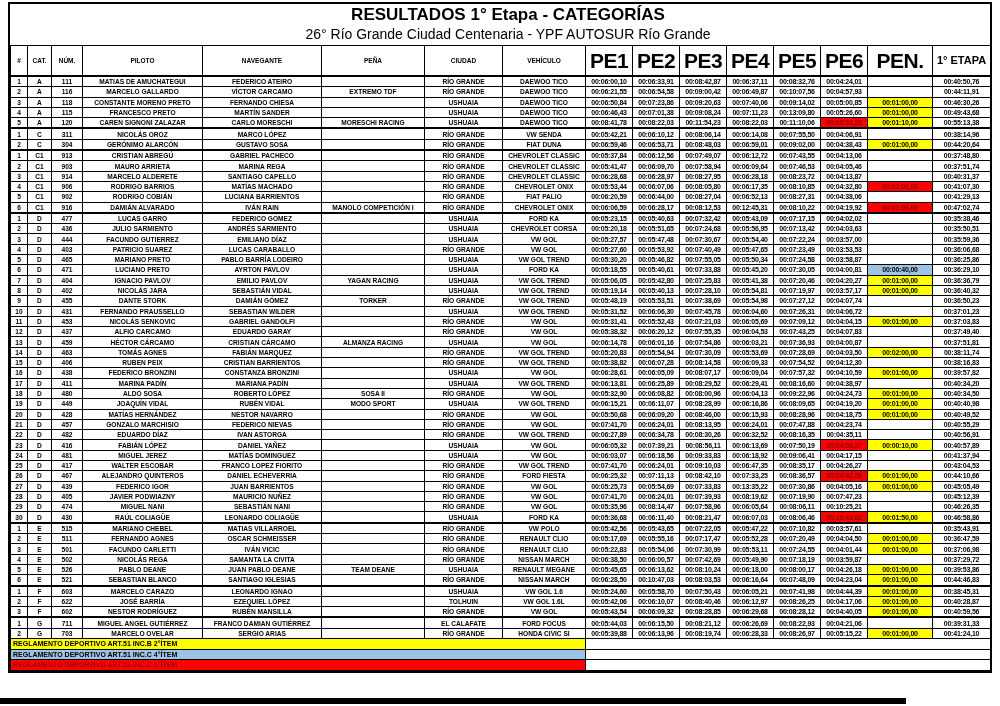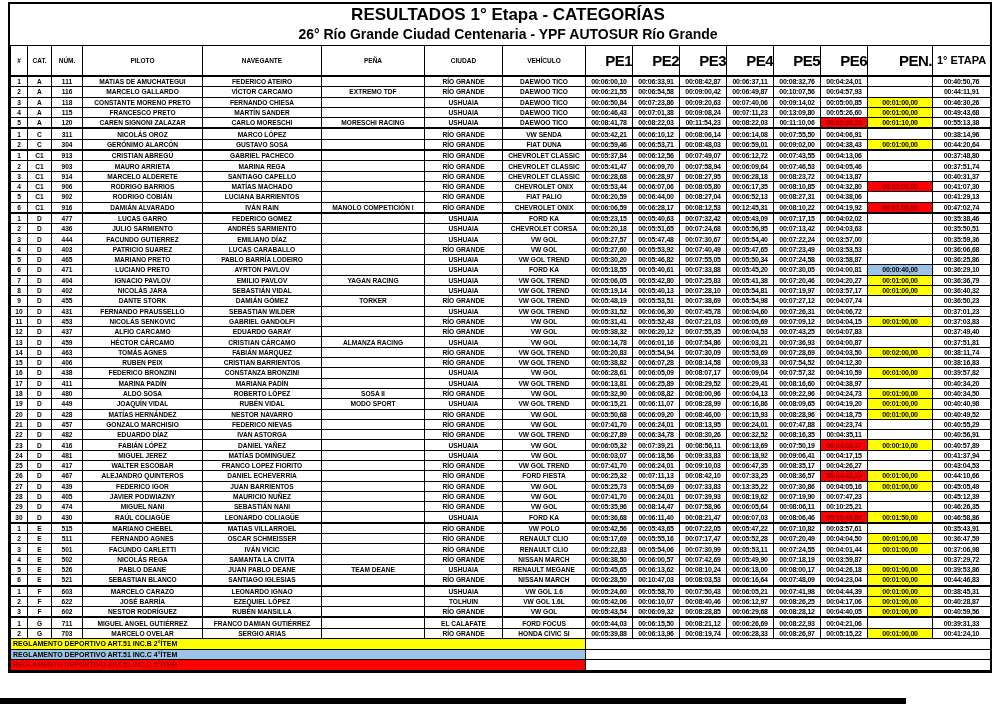--- a/index.html
+++ b/index.html
@@ -1,27 +1,27 @@
 <!DOCTYPE html>
 <html><head>
 <meta charset="utf-8">
 <style>
   html,body{margin:0;padding:0;background:#fff;}
   body{font-family:"Liberation Sans",sans-serif;width:1000px;height:706px;overflow:hidden;}
   .sheet{position:absolute;left:8px;top:2px;width:980px;border:2px solid #000;background:#fff;}
   .titles{text-align:center;padding:1px 0 2px 16px;}
   .t1{font-size:17px;font-weight:700;line-height:20px;}
   .t2{font-size:17px;font-weight:700;line-height:20px;}
-  .t3{font-size:14px;font-weight:700;line-height:18px;}
+  .t3{font-size:14px;font-weight:400;line-height:18px;}
   .t4{font-size:16px;font-weight:700;line-height:19px;}
   table{border-collapse:collapse;table-layout:fixed;width:980px;}
   th,td{border:1px solid #000;padding:0;overflow:hidden;white-space:nowrap;text-align:center;vertical-align:middle;}
   thead th{height:29px;font-weight:700;}
   .sh{font-size:6.5px;}
-  .bh{font-size:15px;letter-spacing:-0.5px;text-align:right;}
+  .bh{font-size:21px;letter-spacing:-0.5px;}
   .eh{font-size:11px;line-height:11px;white-space:normal;}
   tbody td{height:9.3px;font-size:6.6px;font-weight:700;line-height:9px;}
   td.t{font-size:7px;letter-spacing:-0.2px;}
   tr.grp td{border-top-width:2px;}
   td.hl-yellow{background:#FFFF00;}
   td.hl-red{background:#FF0000;color:#8B0000;}
   td.hl-blue{background:#9DC3E6;}
   tfoot td{height:9.5px;font-size:7px;font-weight:700;text-align:left;padding-left:2px;}
   td.band-yellow{background:#FFFF00;color:#000;}
   td.band-blue{background:#9DC3E6;color:#000;}

